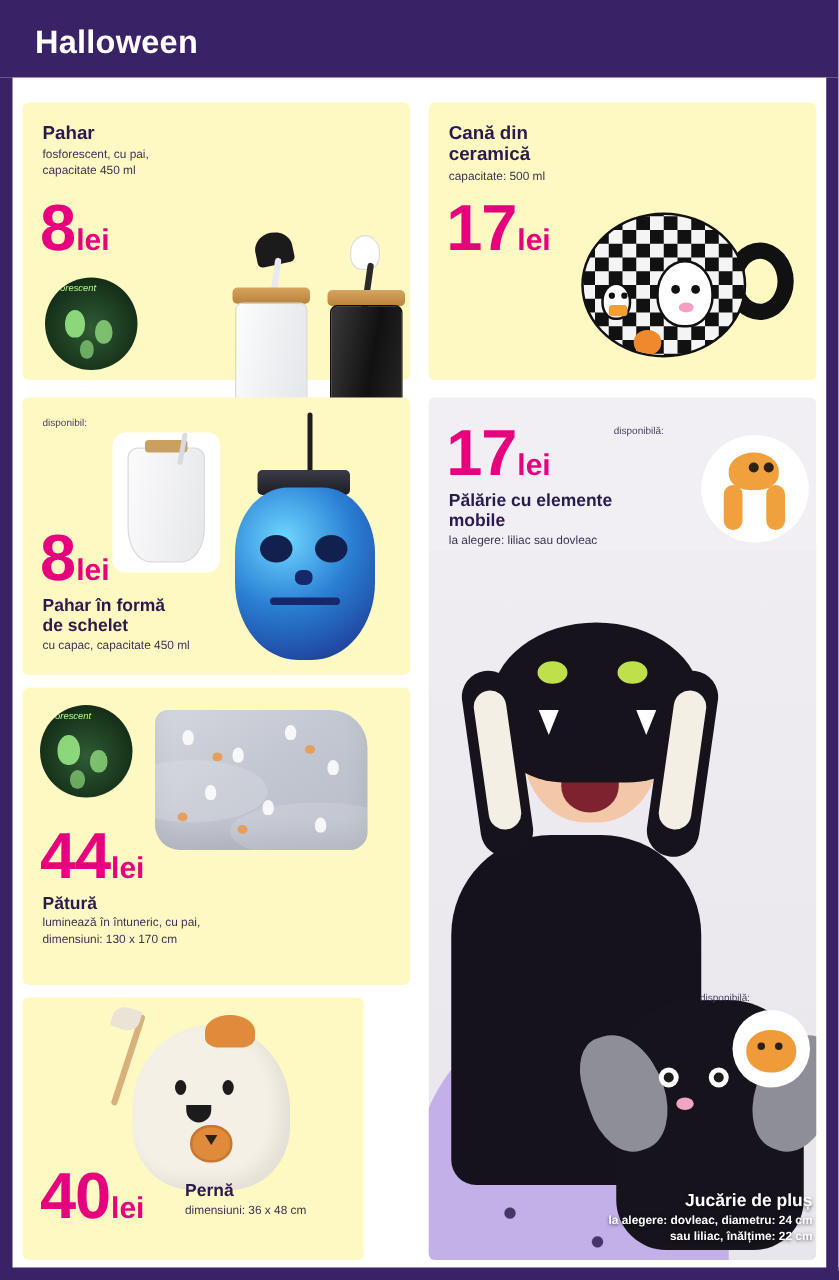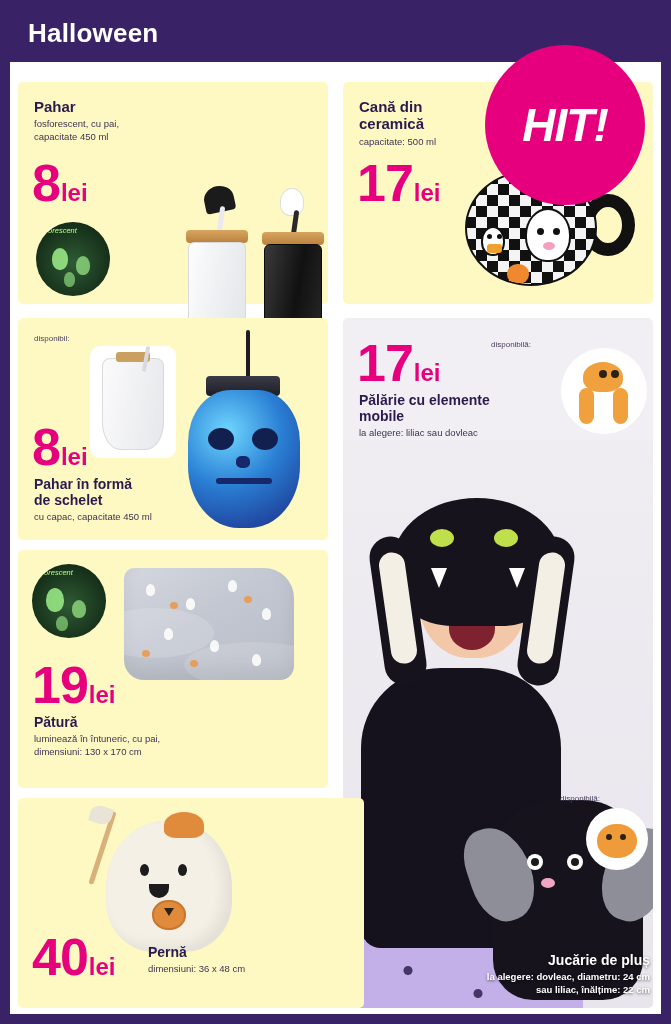--- a/index.html
+++ b/index.html
@@ -120,21 +120,21 @@
     opacity: .85;
     border-radius: 50% 50% 45% 45%;
   }
 
   
   #card-pahar { left: 18px; top: 82px; width: 310px; height: 222px; }
   #card-cana   { left: 343px; top: 82px; width: 310px; height: 222px; }
   #card-schelet{ left: 18px; top: 318px; width: 310px; height: 222px; }
   #card-palarie{ left: 343px; top: 318px; width: 310px; height: 690px; background:#f1eff4; overflow:hidden;}
   #card-patura { left: 18px; top: 550px; width: 310px; height: 238px; }
-  #card-perna  { left: 18px; top: 798px; width: 346px; height: 210px; }
+  #card-perna  { left: 18px; top: 798px; width: 273px; height: 210px; }
 
   
   .glass {
     position: absolute;
     width: 58px; height: 104px;
     border-radius: 6px 6px 9px 9px;
   }
   .glass-clear {
     background: linear-gradient(100deg,#fdfdfd 0%, #eef0f2 50%, #e3e6ea 100%);
     border: 1px solid #d8d8dd;
@@ -605,21 +605,21 @@
       <div class="bl-ghost" style="left:40px;top:60px;"></div>
       <div class="bl-ghost" style="left:86px;top:72px;"></div>
       <div class="bl-ghost" style="left:128px;top:86px;"></div>
       <div class="bl-pump" style="left:46px;top:34px;"></div>
       <div class="bl-pump" style="left:120px;top:28px;"></div>
       <div class="bl-pump" style="left:66px;top:92px;"></div>
       <div class="bl-pump" style="left:18px;top:82px;"></div>
     </div>
 
     <div class="price price-big" style="position:absolute;left:14px;top:112px;">
-      <span class="amount">19</span><span class="cur">lei</span>
+      <span class="amount">44</span><span class="cur">lei</span>
     </div>
     <div style="position:absolute;left:16px;top:164px;width:200px;">
       <div class="prod-title">Pătură</div>
       <div class="prod-desc" style="white-space:pre-line;">luminează în întuneric, cu pai,
 dimensiuni: 130 x 170 cm</div>
     </div>
   </div>
 
   <div class="card" id="card-perna">
     <div>
@@ -651,17 +651,14 @@
     <div style="position:absolute;left:20px;top:26px;width:6px;height:6px;background:#2b2215;border-radius:50%;"></div>
     <div style="position:absolute;left:34px;top:26px;width:6px;height:6px;background:#2b2215;border-radius:50%;"></div>
   </div>
 
   <div style="position:absolute;left:400px;top:952px;width:250px;text-align:right;">
     <div class="prod-title" style="color:#ffffff;text-shadow:0 1px 3px rgba(0,0,0,.6);">Jucărie de pluș</div>
     <div class="prod-desc" style="white-space:pre-line;color:#ffffff;text-shadow:0 1px 3px rgba(0,0,0,.6);font-weight:bold;">la alegere: dovleac, diametru: 24 cm
 sau liliac, înălțime: 22 cm</div>
   </div>
 
-  <div class="hit-badge">
-    <span>HIT!</span>
-  </div>
 
 </div>
 
 </body></html>

